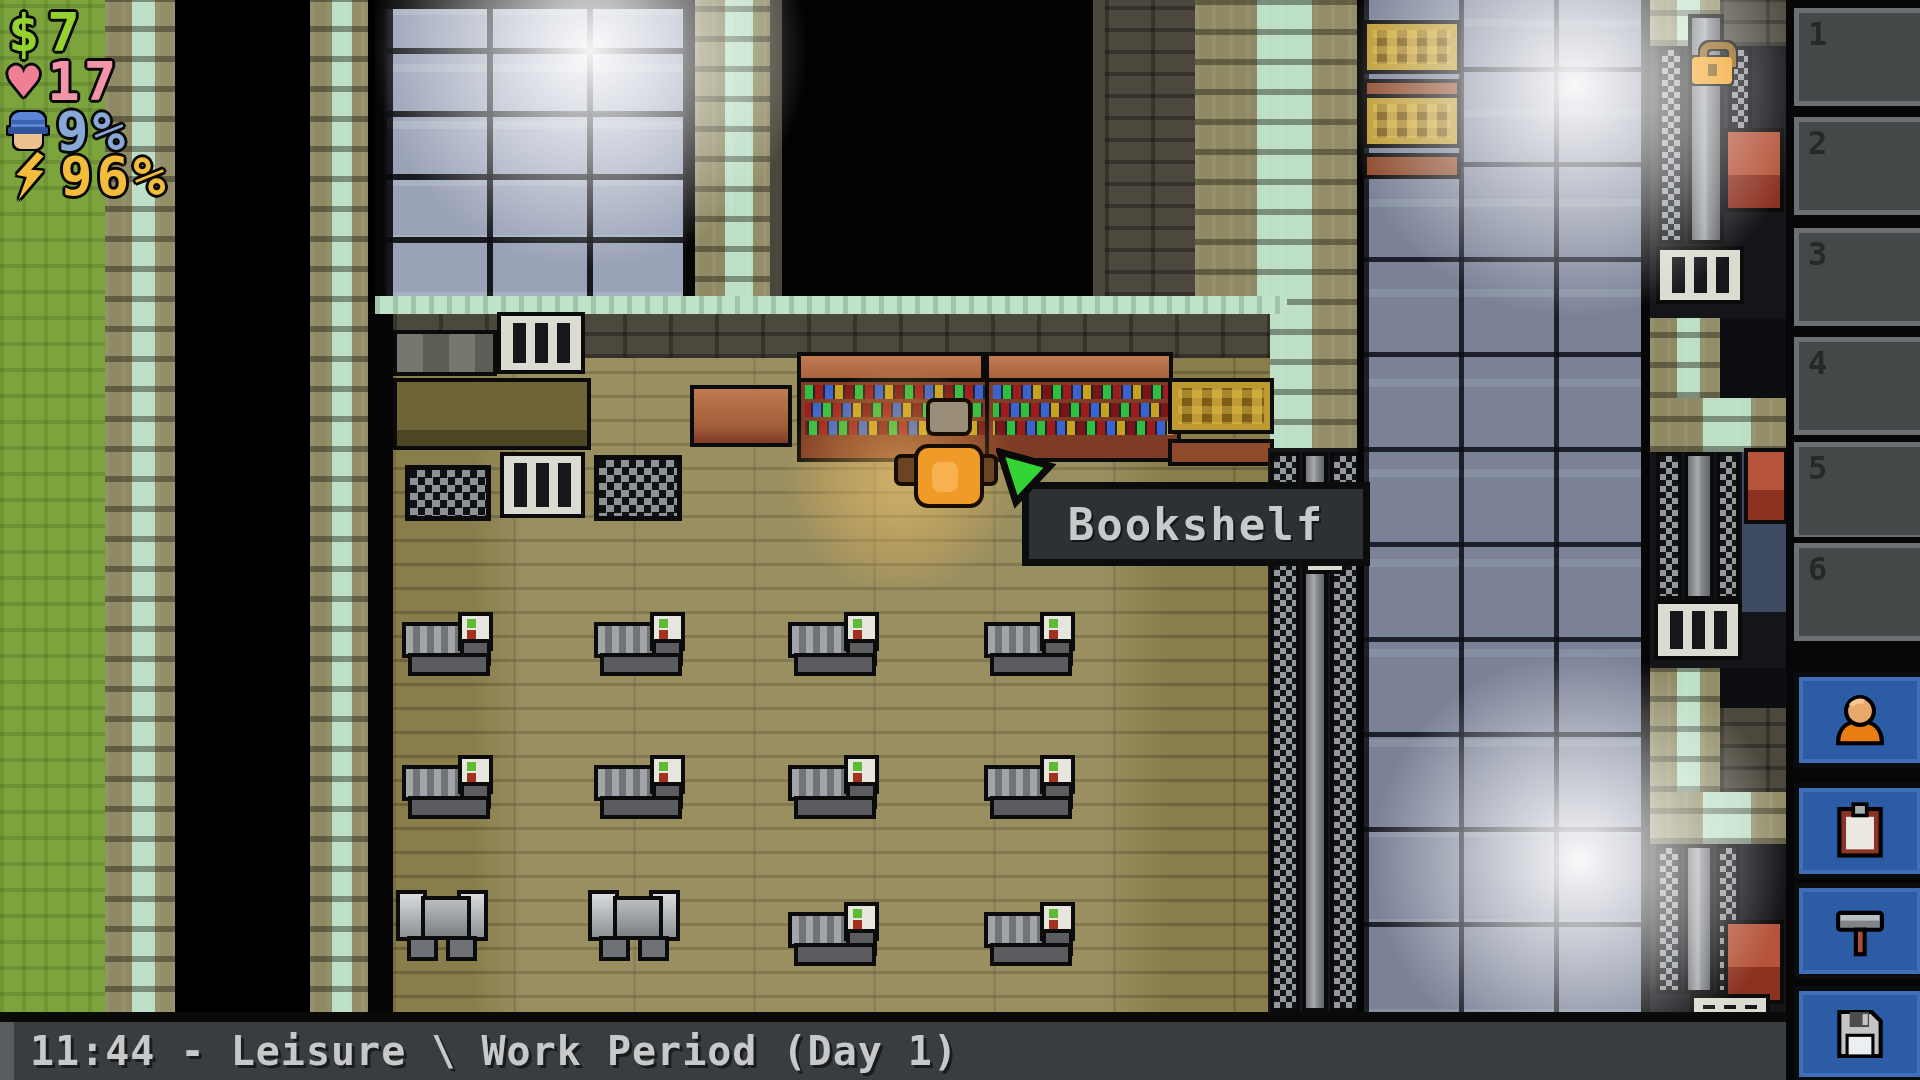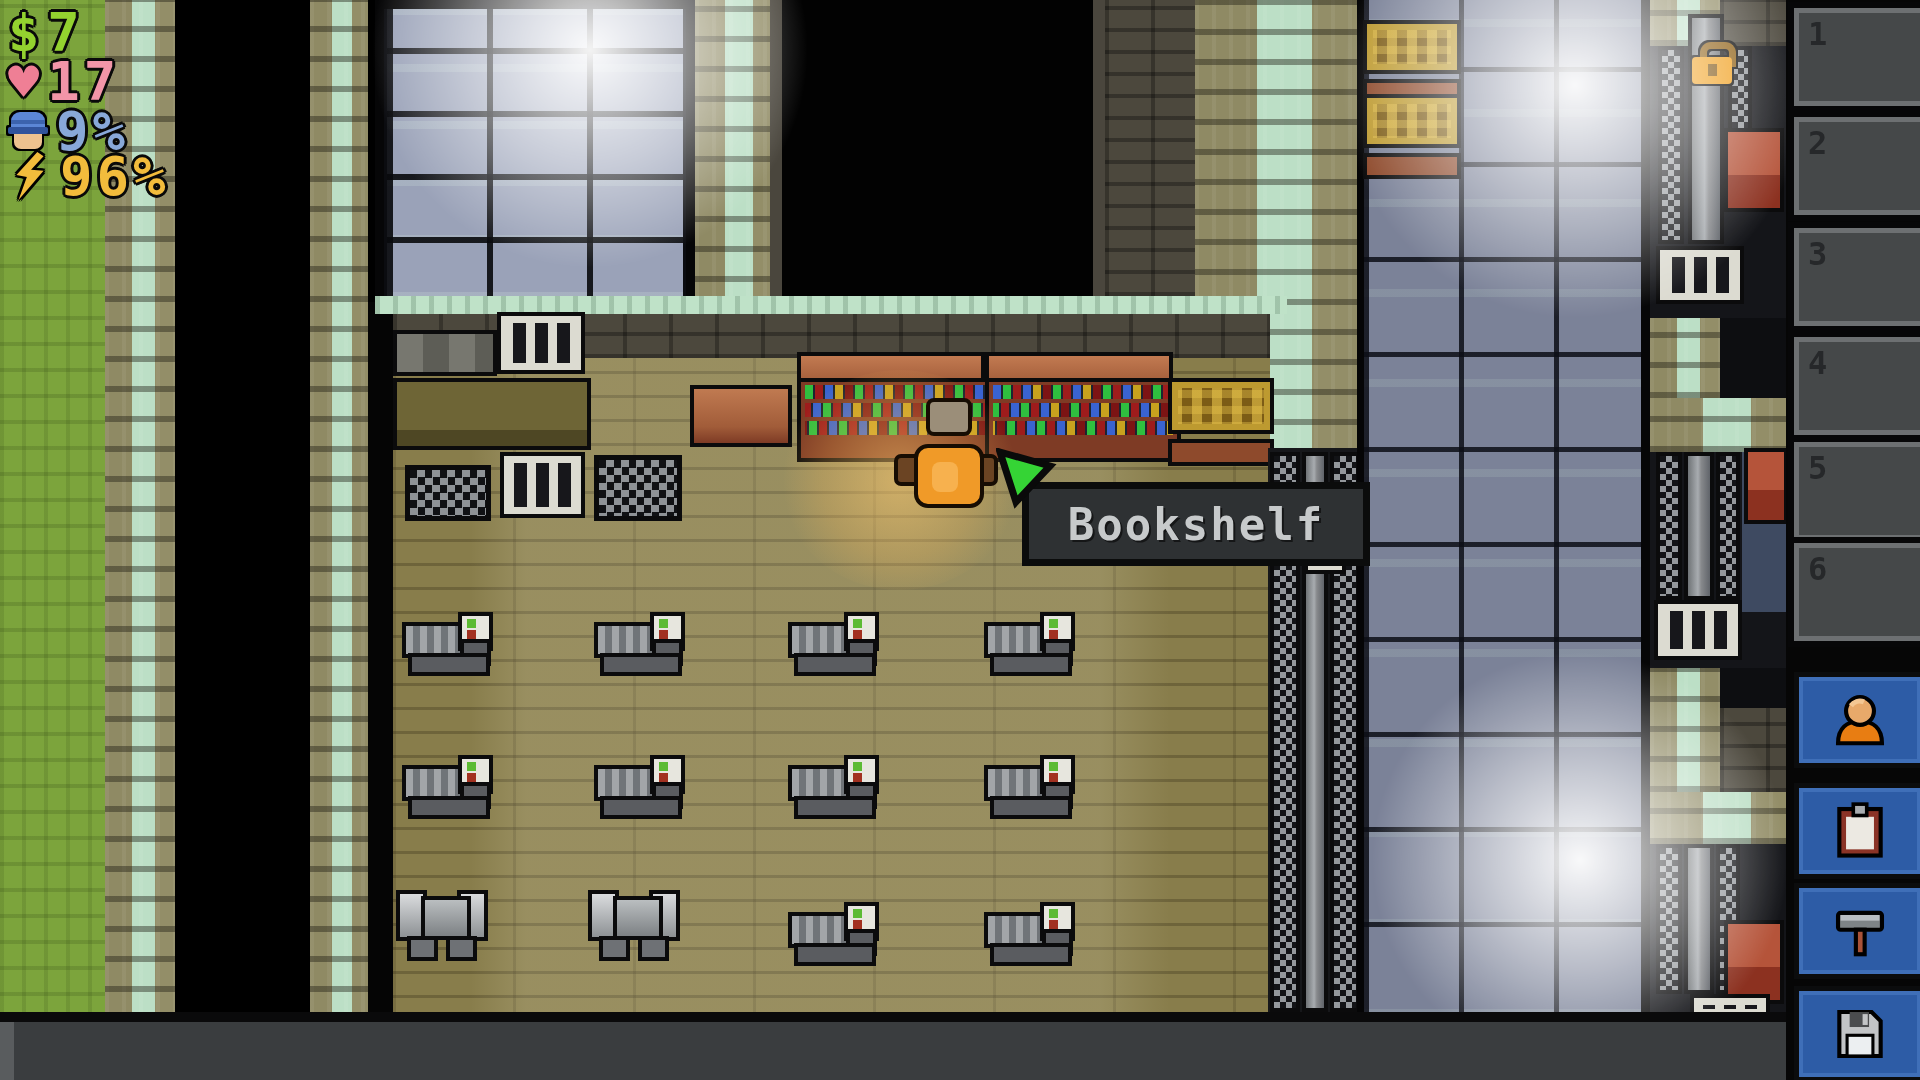--- a/index.html
+++ b/index.html
@@ -393,20 +393,21 @@
 <svg width="62" height="62" viewBox="0 0 62 62" style="position:absolute;left:996px;top:448px;z-index:42;">
   <polygon points="4,4 54,18 20,54" fill="#35d435" stroke="#0a0a0a" stroke-width="7"></polygon>
 </svg>
 <div class="tooltip">
   <span>Bookshelf</span>
 </div>
 
 <div class="statusbar">
   <div class="bar"></div>
   <div class="edge"></div>
+  <div class="txt">11:44 - Leisure \ Work Period (Day 1)</div>
 </div>
 
 <div class="sidebar">
   <div class="slot" style="top:8px;">
       <span>1</span>
     </div>
   <div class="slot" style="top:117px;">
       <span>2</span>
     </div>
   <div class="slot" style="top:228px;">

